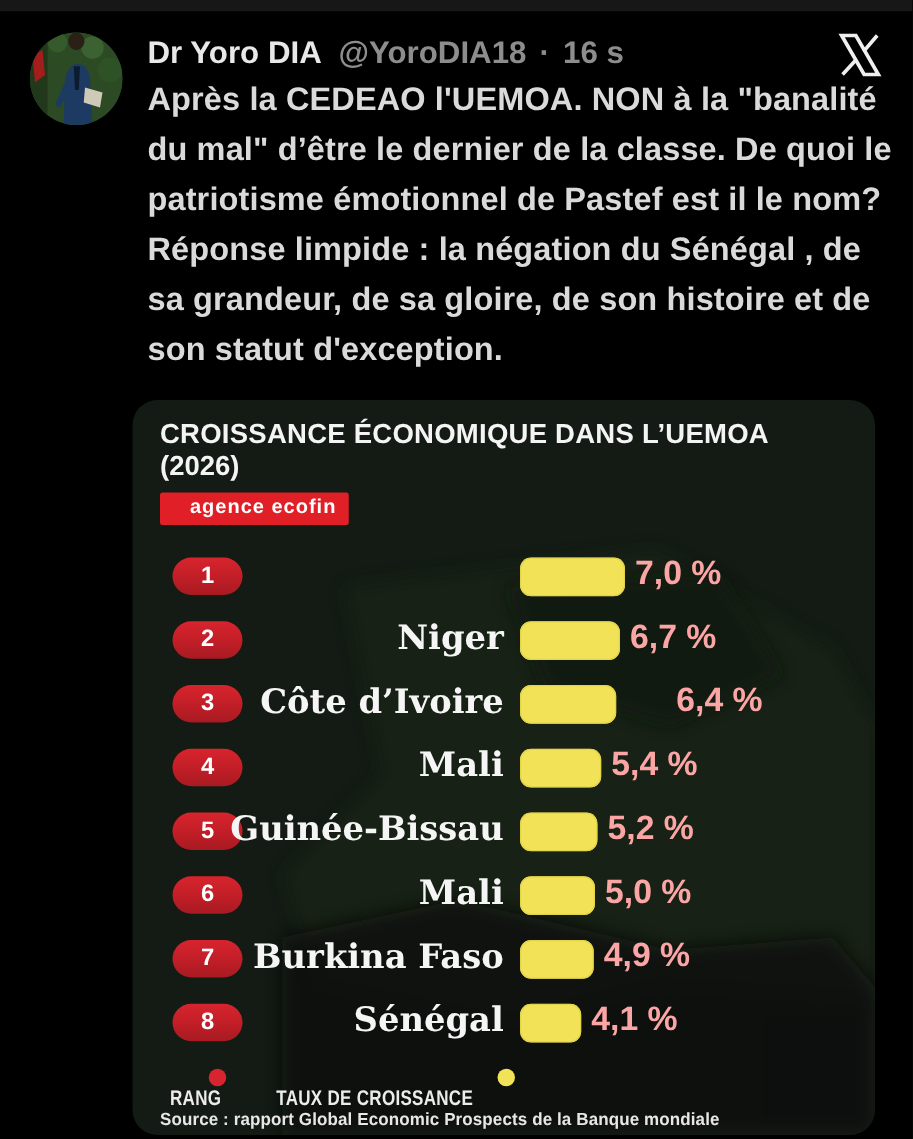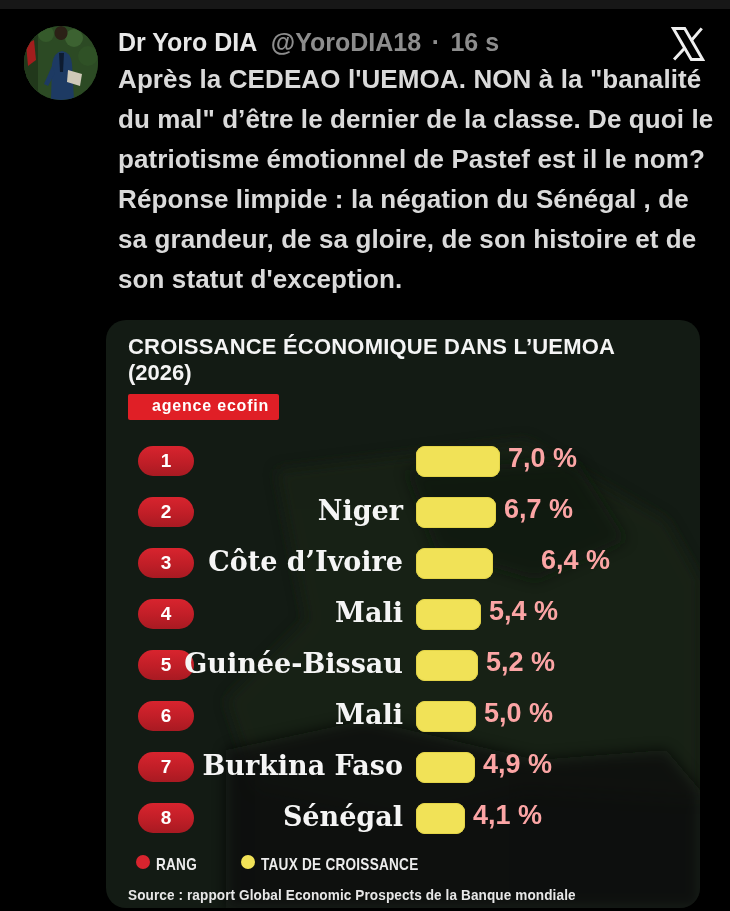--- a/index.html
+++ b/index.html
@@ -79,21 +79,21 @@
     position: absolute; left: 310px; top: 9px; height: 31px;
     border-radius: 9px; background: #f1e257;
     box-shadow: inset 0 0 0 1px #e3d448;
   }
   .value-label {
     position: absolute; top: 6px;
     font-size: 27px; font-weight: 700; color: #fca5a5;
     white-space: nowrap;
   }
   .legend { position: absolute; left: 30px; top: 535px; display: flex; align-items: center; }
-  .legend-item { display: flex; align-items: flex-start; margin-right: 34px; }
+  .legend-item { display: flex; align-items: flex-end; margin-right: 34px; flex-direction: column; }
   .legend-dot { width: 14px; height: 14px; border-radius: 50%; margin-right: 6px; flex: 0 0 auto; }
   .legend-label {
     font-size: 17px; font-weight: 600; color: #ececec; letter-spacing: 0.3px;
     transform: scaleX(0.8); transform-origin: left center; white-space: nowrap;
   }
   .source-line {
     position: absolute; left: 22px; top: 567px;
     font-size: 14px; font-weight: 600; color: #e7e7e7; letter-spacing: 0.1px;
     transform: scaleX(0.97); transform-origin: left center; white-space: nowrap;
   }

